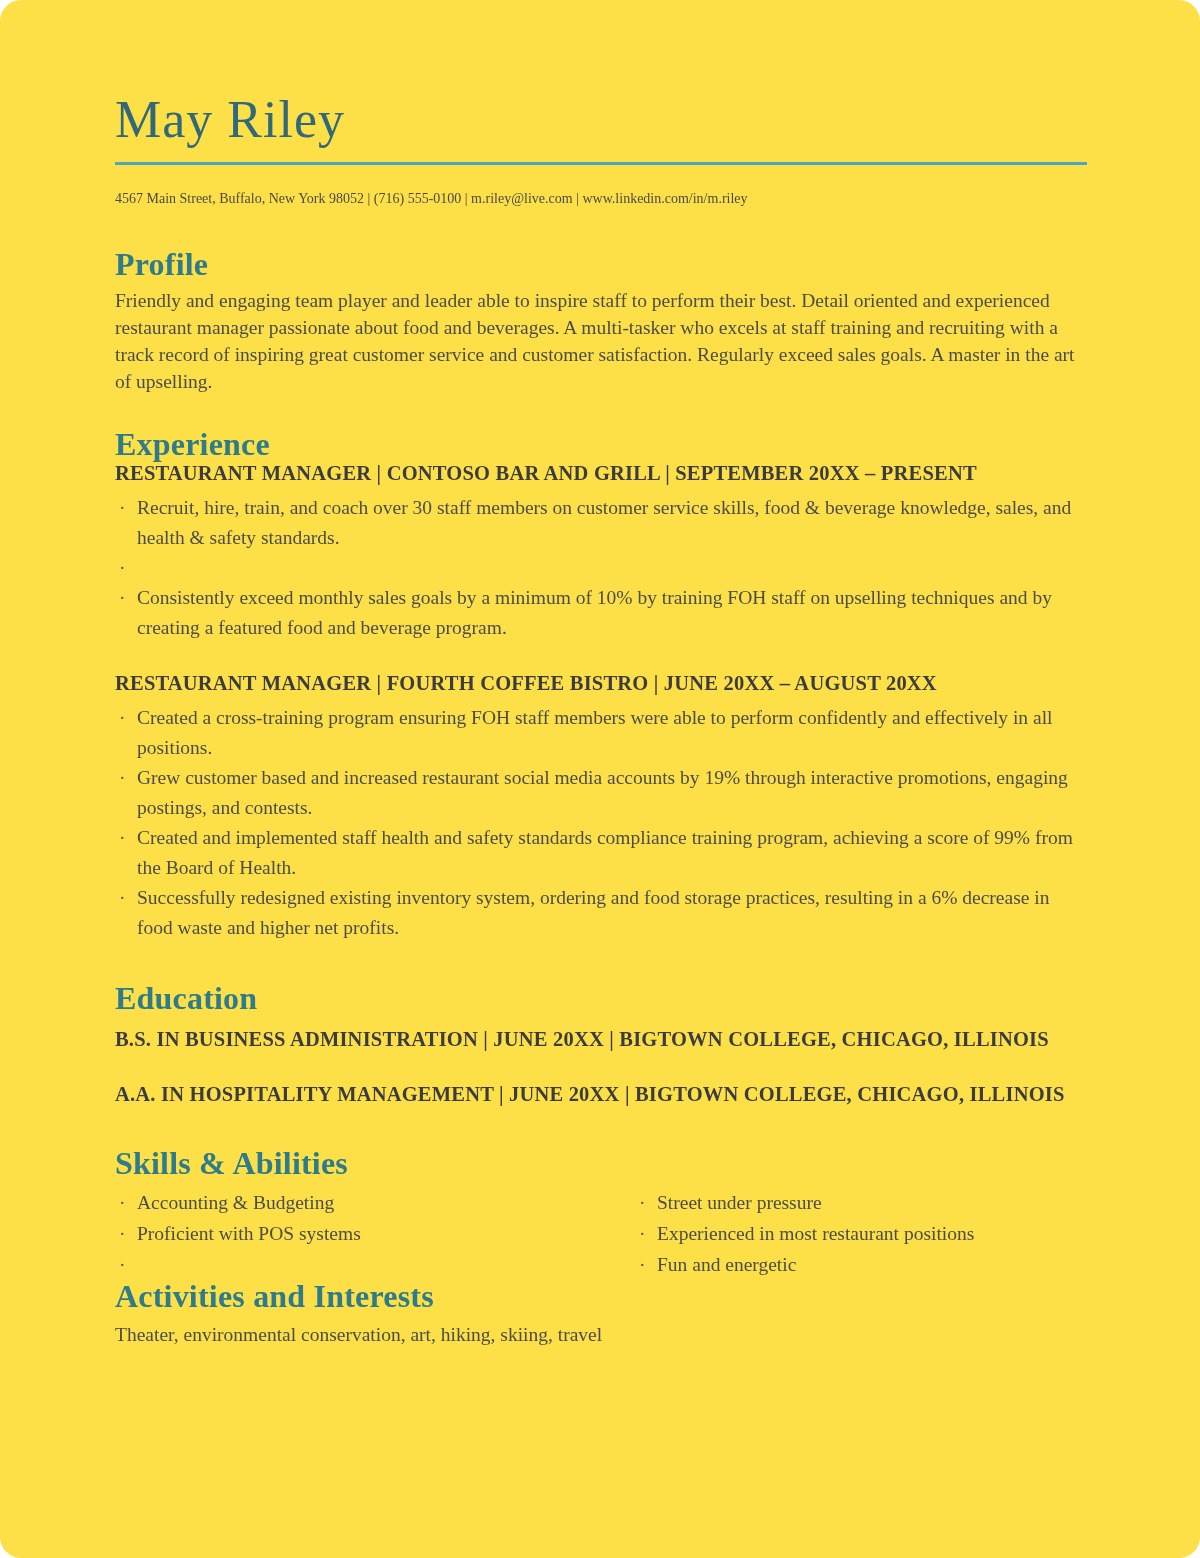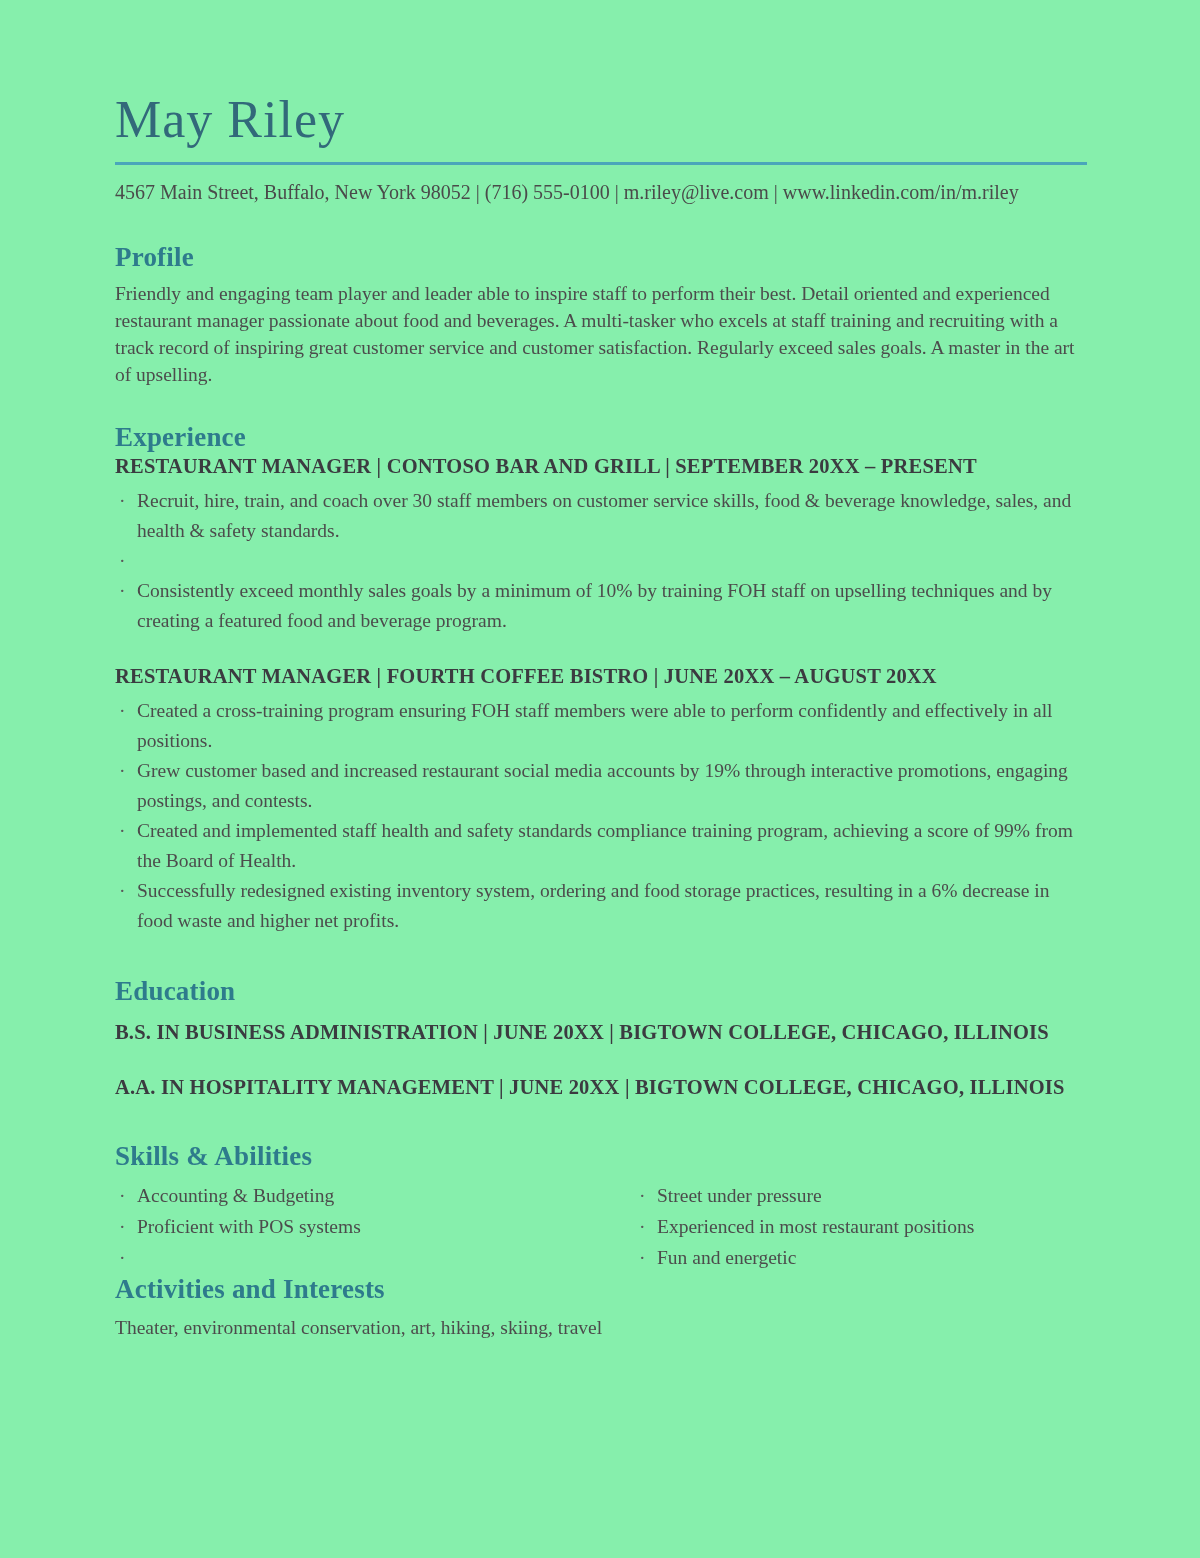--- a/index.html
+++ b/index.html
@@ -4,47 +4,48 @@
 <style>
   html, body {
     margin: 0;
     padding: 0;
     background: #ffffff;
   }
   .page {
     position: relative;
     width: 1200px;
     height: 1558px;
-    background: #86efac;
+    background: #fde047;
     font-family: "Liberation Serif", "DejaVu Serif", serif;
     color: #4e4e4e;
     box-sizing: border-box;
     padding: 88px 113px 0 115px;
     overflow: hidden;
+    border-radius: 21px;
   }
   .name {
     font-size: 52px;
     line-height: 64px;
     font-weight: 400;
     color: #32697a;
     letter-spacing: 1px;
   }
   .rule {
     height: 3px;
     background: #4aa6ba;
     margin-top: 10px;
   }
   .contact {
-    margin-top: 15px;
-    font-size: 20px;
+    margin-top: 22px;
+    font-size: 14px;
     line-height: 24px;
     color: #4a4a4a;
   }
   .section-heading {
-    font-size: 27px;
+    font-size: 32px;
     line-height: 32px;
     font-weight: 700;
     color: #2e7b8c;
     letter-spacing: 0.2px;
   }
   .profile-heading   { margin-top: 37px; }
   .profile-body {
     margin-top: 7px;
     font-size: 19.5px;
     line-height: 27px;

